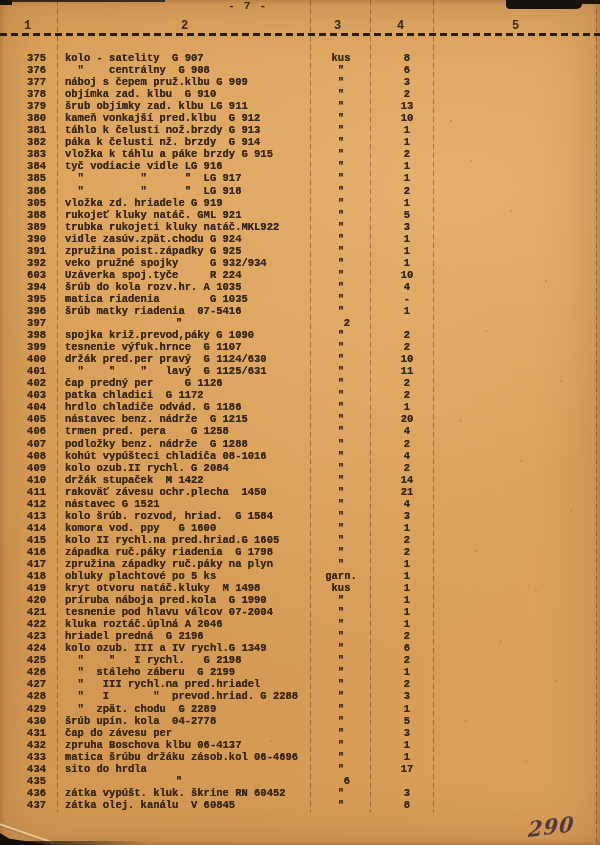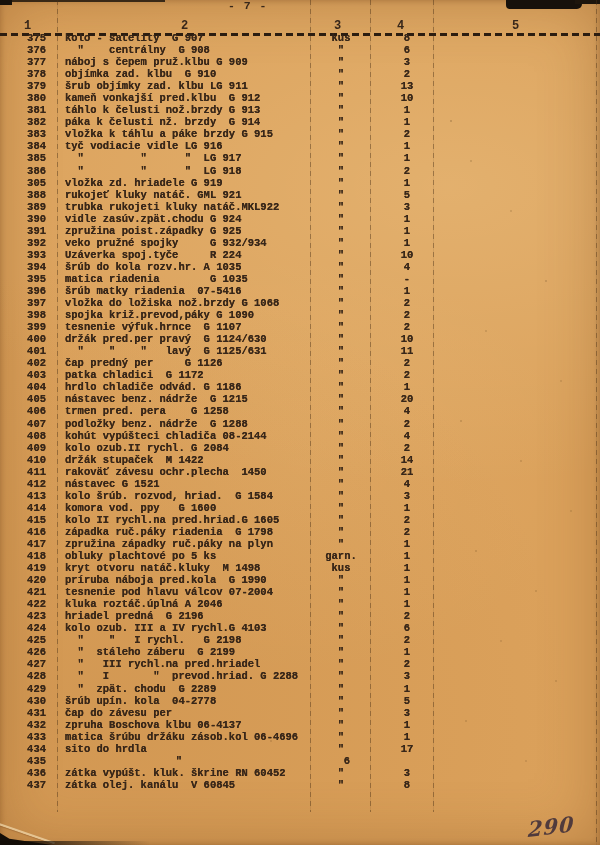--- a/index.html
+++ b/index.html
@@ -26,21 +26,21 @@
   .vline.v5{left:596px;height:845px;}
   
   .pageno{position:absolute;left:228px;top:-1px;font-size:11.5px;letter-spacing:1px;}
   .colhead{position:absolute;top:19px;font-size:12px;}
   .h1{left:24px;} .h2{left:181px;} .h3{left:334px;} .h4{left:397px;} .h5{left:512px;}
   .dashline{
     position:absolute;left:0;top:33px;width:600px;height:3px;
     background:repeating-linear-gradient(90deg,#2c1d10 0 7px,rgba(44,29,16,0) 7px 11px);
   }
   
-  .rows{position:absolute;left:0;top:32px;width:552px;}
+  .rows{position:absolute;left:0;top:52px;width:552px;}
   .row{display:grid;grid-template-columns:46px 266px 58px 62px 1fr;height:12.06px;line-height:12.06px;font-size:10.5px;text-shadow:0 0 0.5px rgba(45,28,12,0.9);}
   .c1{text-align:right;}
   .c2{padding-left:19px;white-space:pre;}
   .c3{text-align:center;white-space:pre;}
   .c4{text-align:center;padding-left:12px;}
   
   .edge-top-left{position:absolute;left:0;top:0;width:165px;height:2px;background:rgba(25,18,10,0.8);}
   .edge-top-left-corner{position:absolute;left:0;top:0;width:12px;height:5px;background:#17110b;}
   .edge-top-right{position:absolute;left:506px;top:0;width:76px;height:9px;background:#17110b;border-radius:0 0 5px 4px;}
   .edge-top-right2{position:absolute;left:575px;top:0;width:25px;height:4px;background:#1d150c;}
@@ -231,21 +231,21 @@
 
       <div class="row">
         <span class="c1">392</span>
         <span class="c2">veko pružné spojky     G 932/934</span>
         <span class="c3">"</span>
         <span class="c4">1</span>
         <span></span>
       </div>
 
       <div class="row">
-        <span class="c1">393</span>
+        <span class="c1">603</span>
         <span class="c2">Uzáverka spoj.tyče     R 224</span>
         <span class="c3">"</span>
         <span class="c4">10</span>
         <span></span>
       </div>
 
       <div class="row">
         <span class="c1">394</span>
         <span class="c2">šrúb do kola rozv.hr. A 1035</span>
         <span class="c3">"</span>
@@ -264,21 +264,20 @@
       <div class="row">
         <span class="c1">396</span>
         <span class="c2">šrúb matky riadenia  07-5416</span>
         <span class="c3">"</span>
         <span class="c4">1</span>
         <span></span>
       </div>
 
       <div class="row">
         <span class="c1">397</span>
-        <span class="c2">vložka do ložiska nož.brzdy G 1068</span>
         <span class="c3">"</span>
         <span class="c4">2</span>
         <span></span>
       </div>
 
       <div class="row">
         <span class="c1">398</span>
         <span class="c2">spojka križ.prevod,páky G 1090</span>
         <span class="c3">"</span>
         <span class="c4">2</span>
@@ -352,21 +351,21 @@
       <div class="row">
         <span class="c1">407</span>
         <span class="c2">podložky benz. nádrže  G 1288</span>
         <span class="c3">"</span>
         <span class="c4">2</span>
         <span></span>
       </div>
 
       <div class="row">
         <span class="c1">408</span>
-        <span class="c2">kohút vypúšteci chladiča 08-2144</span>
+        <span class="c2">kohút vypúšteci chladiča 08-1016</span>
         <span class="c3">"</span>
         <span class="c4">4</span>
         <span></span>
       </div>
 
       <div class="row">
         <span class="c1">409</span>
         <span class="c2">kolo ozub.II rychl. G 2084</span>
         <span class="c3">"</span>
         <span class="c4">2</span>
@@ -480,21 +479,21 @@
       <div class="row">
         <span class="c1">423</span>
         <span class="c2">hriadel predná  G 2196</span>
         <span class="c3">"</span>
         <span class="c4">2</span>
         <span></span>
       </div>
 
       <div class="row">
         <span class="c1">424</span>
-        <span class="c2">kolo ozub. III a IV rychl.G 4103</span>
+        <span class="c2">kolo ozub. III a IV rychl.G 1349</span>
         <span class="c3">"</span>
         <span class="c4">6</span>
         <span></span>
       </div>
 
       <div class="row">
         <span class="c1">425</span>
         <span class="c2">  "    "   I rychl.   G 2198</span>
         <span class="c3">"</span>
         <span class="c4">2</span>

